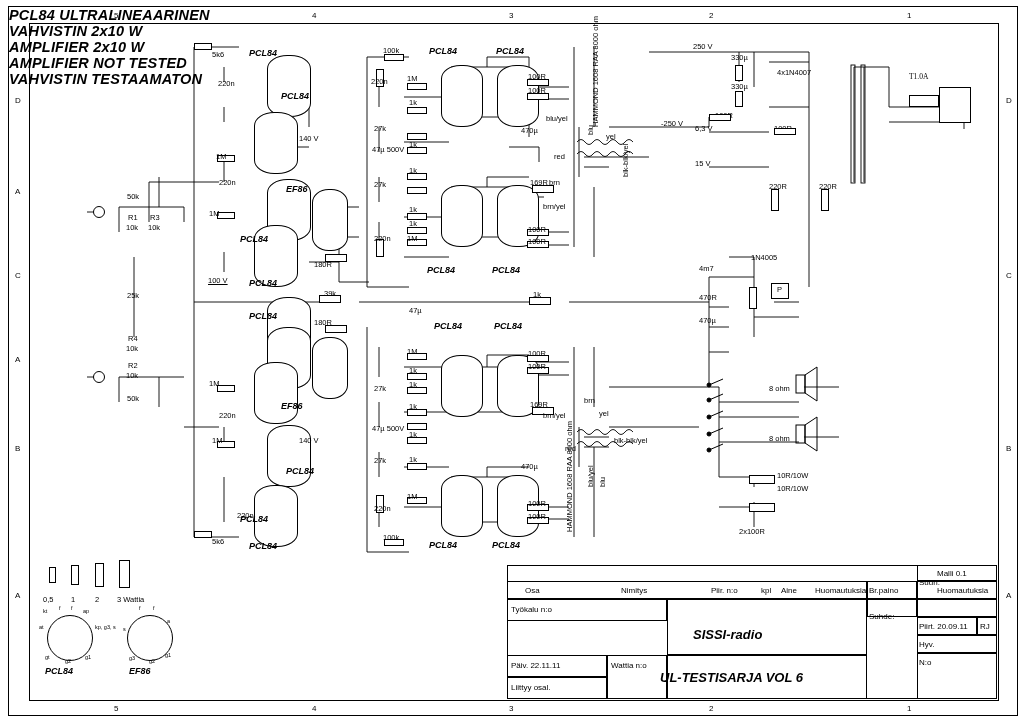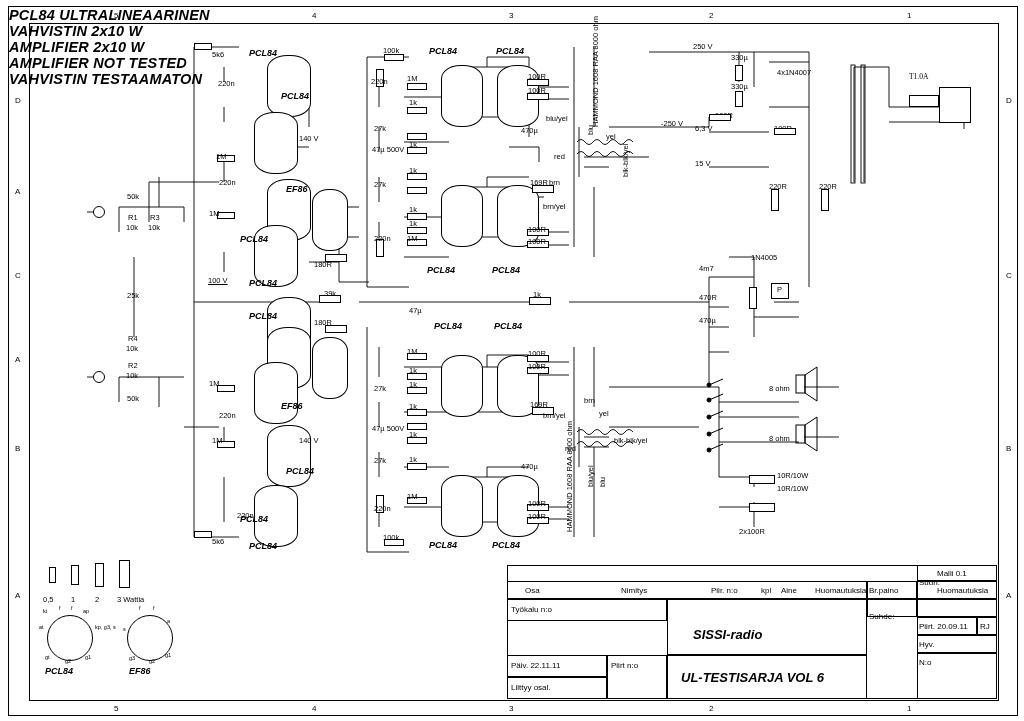--- a/index.html
+++ b/index.html
@@ -524,27 +524,27 @@
     <div class="tbtxt" style="left:806px;top:579px;">Huomautuksia</div>
     <div class="tbtxt" style="left:860px;top:579px;">Br.paino</div>
     <div class="tbtxt" style="left:928px;top:579px;">Huomautuksia</div>
 
     <div class="tb" style="left:498px;top:592px;width:160px;height:22px;"></div>
     <div class="tb" style="left:498px;top:648px;width:100px;height:22px;"></div>
     <div class="tb" style="left:498px;top:670px;width:100px;height:22px;"></div>
     <div class="tb" style="left:598px;top:648px;width:60px;height:44px;"></div>
     <div class="tbtxt" style="left:502px;top:598px;">Työkalu n:o</div>
     <div class="tbtxt" style="left:502px;top:654px;">Päiv. 22.11.11</div>
-    <div class="tbtxt" style="left:602px;top:654px;">Piirt n:o</div>
+    <div class="tbtxt" style="left:602px;top:654px;">Wattia n:o</div>
     <div class="tbtxt" style="left:502px;top:676px;">Liittyy osal.</div>
 
     <div class="tb" style="left:658px;top:592px;width:200px;height:56px;"></div>
     <div class="tb" style="left:658px;top:648px;width:200px;height:44px;"></div>
     <div class="tbtitle" style="left:684px;top:620px;">SISSI-radio</div>
-    <div class="tbtitle" style="left:672px;top:663px;">UL-TESTISARJA VOL 6</div>
+    <div class="tbtitle" style="left:651px;top:663px;">UL-TESTISARJA VOL 6</div>
 
     <div class="tb" style="left:858px;top:592px;width:50px;height:18px;"></div>
     <div class="tb" style="left:908px;top:592px;width:80px;height:18px;"></div>
     <div class="tb" style="left:908px;top:610px;width:60px;height:18px;"></div>
     <div class="tb" style="left:968px;top:610px;width:20px;height:18px;"></div>
     <div class="tb" style="left:908px;top:628px;width:80px;height:18px;"></div>
     <div class="tb" style="left:908px;top:646px;width:80px;height:46px;"></div>
     <div class="tbtxt" style="left:860px;top:597px;margin-top:8px;">Suhde:</div>
     <div class="tbtxt" style="left:910px;top:571px;">Suun.</div>
     <div class="tbtxt" style="left:910px;top:615px;">Piirt. 20.09.11</div>

